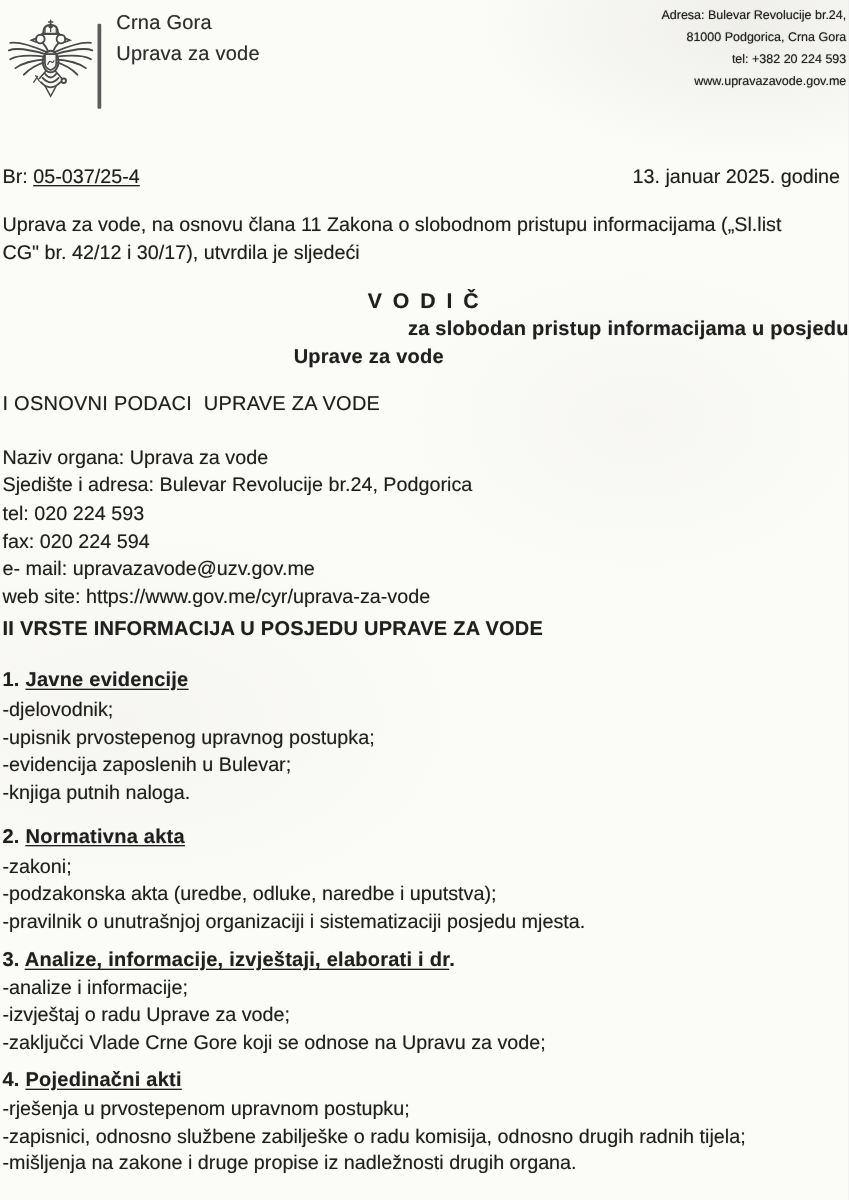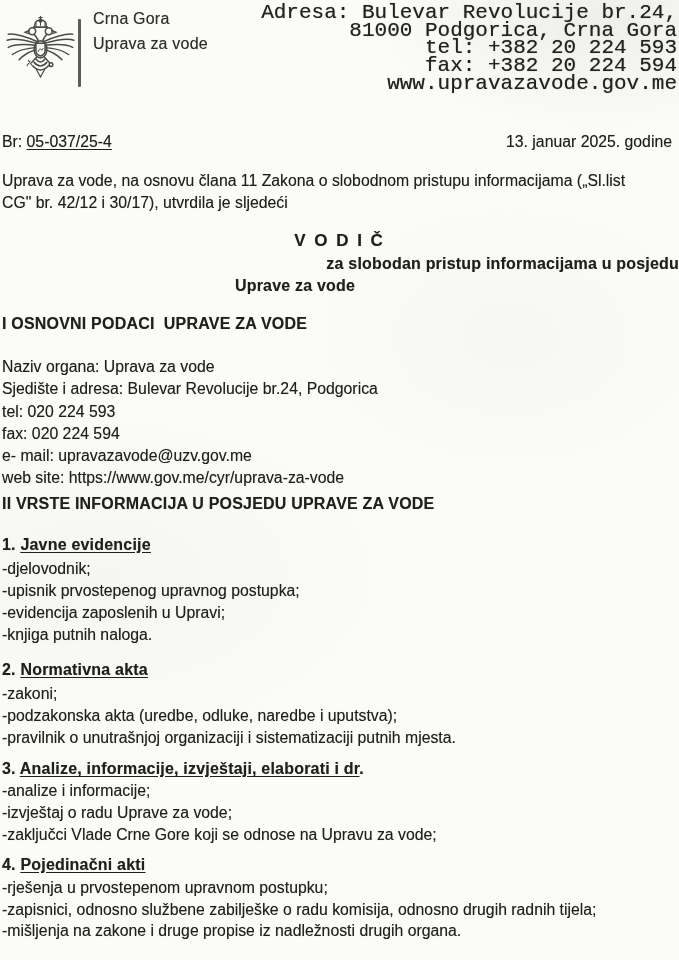--- a/index.html
+++ b/index.html
@@ -19,38 +19,38 @@
   }
   .page .t { text-shadow: 0 0 0.7px rgba(25,25,25,0.45); }
   .abs { position:absolute; }
 
   
   .emblem { left:3px; top:13px; width:75px; height:77px; }
   .divider { left:78px; top:19px; width:2.5px; height:68px; background:#5c5c5c; border-radius:1px; }
   .org-block { left:93px; top:7px; font-size:16px; line-height:24.5px; color:#2e2e2e; letter-spacing:0.2px; }
   .address-block {
     right:2px; top:4px;
-    font-family:Liberation Mono, monospace;
-    font-size:21px; line-height:17.7px;
+    font-family:Liberation Sans, sans-serif;
+    font-size:10px; line-height:17.7px;
     text-align:right; color:#222;
     text-shadow: 0 0 0.9px rgba(25,25,25,0.55);
   }
 
   
   .ref-row { left:2px; right:7px; top:133px; font-size:15.8px; }
   .ref-left { float:left; }
   .ref-right { float:right; }
   .u { text-decoration:underline; text-underline-offset:2px; }
 
   
   .intro { left:2px; top:170px; width:690px; font-size:15.8px; line-height:22.3px; white-space:nowrap; }
   .doc-title { left:0; top:231px; width:679px; text-align:center; font-weight:700; font-size:17px; letter-spacing:2px; }
   .doc-sub1 { left:0; top:255px; width:679px; text-align:right; font-weight:700; font-size:16px; letter-spacing:0.2px; }
   .doc-sub2 { left:0; top:277px; width:590px; text-align:center; font-weight:700; font-size:16px; letter-spacing:0.2px; }
-  .h1 { left:2px; top:315px; font-weight:700; font-size:16px; white-space:pre; letter-spacing:0.2px; }
+  .h1 { left:2px; top:315px; font-weight:400; font-size:16px; white-space:pre; letter-spacing:0.2px; }
   .s1-lines { left:2px; top:356px; font-size:15.8px; line-height:22.3px; }
   .h2 { left:2px; top:495px; font-weight:700; font-size:16px; letter-spacing:0.2px;text-align:center; }
 
   .sub-title { left:2px; font-weight:700; font-size:16px; letter-spacing:0.2px; }
   .sub-items { left:2px; font-size:15.8px; line-height:22px; }
   .st1 { top:536px; } .si1 { top:558px; }
   .st2 { top:661px; } .si2 { top:683px; }
   .st3 { top:760px; } .si3 { top:780px; }
   .st4 { top:856px; } .si4 { top:877px; line-height:21.6px; }
 </style>
@@ -107,21 +107,20 @@
 
   <div class="abs org-block t">
     <div>Crna Gora</div>
     <div>Uprava za vode</div>
   </div>
 
   <div class="abs address-block">
     <div>Adresa: Bulevar Revolucije br.24,</div>
     <div>81000 Podgorica, Crna Gora</div>
     <div>tel: +382 20 224 593</div>
-    <div>fax: +382 20 224 594</div>
     <div>www.upravazavode.gov.me</div>
   </div>
 
   <div class="abs ref-row t">
     <div class="ref-left"><span>Br:</span> <span class="u">05-037/25-4</span></div>
     <div class="ref-right">13. januar 2025. godine</div>
   </div>
 
   <div class="abs intro t">
     <div>Uprava za vode, na osnovu člana 11 Zakona o slobodnom pristupu informacijama („Sl.list</div>
@@ -141,29 +140,29 @@
     <div>e- mail: upravazavode@uzv.gov.me</div>
     <div>web site: https://www.gov.me/cyr/uprava-za-vode</div>
   </div>
 
   <div class="abs h2 t">II VRSTE INFORMACIJA U POSJEDU UPRAVE ZA VODE</div>
 
   <div class="abs sub-title st1 t"><span>1.</span> <span class="u">Javne evidencije</span><span></span></div>
   <div class="abs sub-items si1 t">
     <div>-djelovodnik;</div>
     <div>-upisnik prvostepenog upravnog postupka;</div>
-    <div>-evidencija zaposlenih u Upravi;</div>
+    <div>-evidencija zaposlenih u Bulevar;</div>
     <div>-knjiga putnih naloga.</div>
   </div>
 
   <div class="abs sub-title st2 t"><span>2.</span> <span class="u">Normativna akta</span><span></span></div>
   <div class="abs sub-items si2 t">
     <div>-zakoni;</div>
     <div>-podzakonska akta (uredbe, odluke, naredbe i uputstva);</div>
-    <div>-pravilnik o unutrašnjoj organizaciji i sistematizaciji putnih mjesta.</div>
+    <div>-pravilnik o unutrašnjoj organizaciji i sistematizaciji posjedu mjesta.</div>
   </div>
 
   <div class="abs sub-title st3 t"><span>3.</span> <span class="u">Analize, informacije, izvještaji, elaborati i dr</span><span>.</span></div>
   <div class="abs sub-items si3 t">
     <div>-analize i informacije;</div>
     <div>-izvještaj o radu Uprave za vode;</div>
     <div>-zaključci Vlade Crne Gore koji se odnose na Upravu za vode;</div>
   </div>
 
   <div class="abs sub-title st4 t"><span>4.</span> <span class="u">Pojedinačni akti</span><span></span></div>

